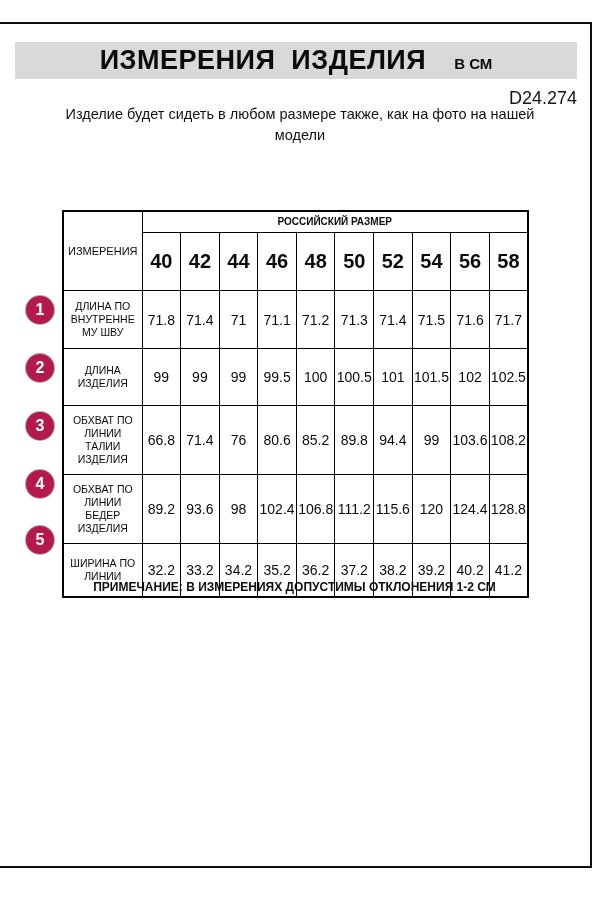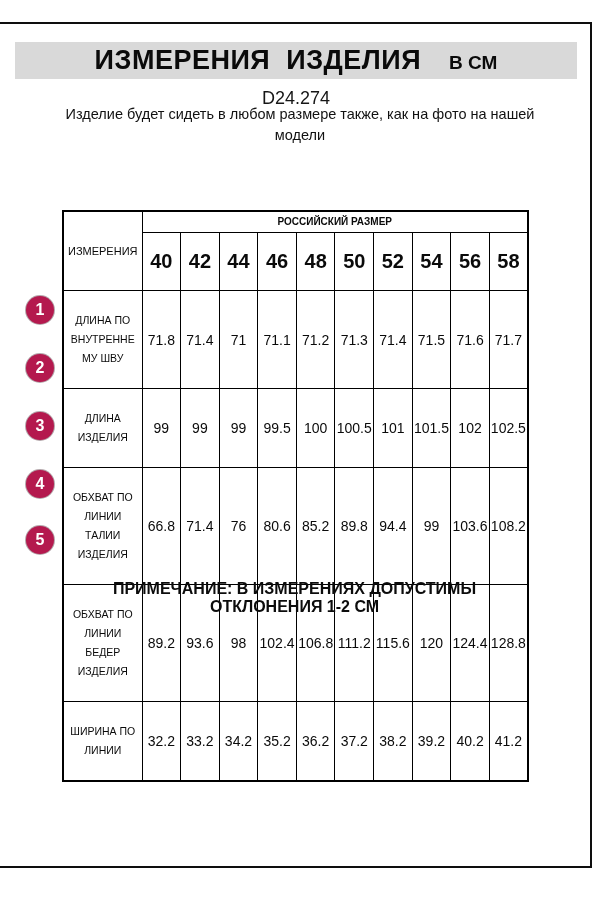--- a/index.html
+++ b/index.html
@@ -19,24 +19,24 @@
   }
   .banner {
     position:absolute; left:15px; top:42px;
     width:562px; height:37px;
     background:var(--banner-bg,#d9d9d9);
     text-align:center; line-height:37px;
     white-space:nowrap;
   }
   .banner .t-a { font-size:27px; font-weight:600; letter-spacing:.5px; }
   .banner .t-b { font-size:27px; font-weight:800; margin-left:16px; letter-spacing:.5px; }
-  .banner .t-c { font-size:19px; font-weight:700; margin-left:28px; }
+  .banner .t-c { font-size:15px; font-weight:700; margin-left:28px; }
   .model {
     position:absolute; left:15px; top:88px; width:562px;
-    text-align:center; font-size:18px; color:#161616;
+    text-align:right; font-size:18px; color:#161616;
   }
   .desc {
     position:absolute; left:54px; top:104px; width:492px;
     text-align:center; font-size:14.5px; line-height:21px; color:#111;
   }
   table.size-table {
     position:absolute; left:62px; top:210px;
     width:465px;
     border-collapse:collapse; table-layout:fixed;
     border:2px solid #000;
@@ -45,34 +45,34 @@
     border:1px solid #000;
     text-align:center; vertical-align:middle;
     overflow:hidden;
   }
   th.meas-h  { font-size:11px; font-weight:400; }
   th.group-h { font-size:10px; font-weight:700; height:14px; line-height:12px; padding:4px; }
   tr.sizes-row { height:58px; }
   th.size-th { font-size:20px; font-weight:800; }
   th.row-label {
     font-size:10.5px; font-weight:400;
-    white-space:pre-line; line-height:19px; padding:20px 1px;
+    white-space:pre-line; line-height:13px; padding:8px 1px;
   }
   td.val { font-size:14px; font-weight:400; }
   .badge {
     position:absolute; left:26px;
     width:28px; height:28px; border-radius:50%;
     background:var(--badge-color,#b4194e);
     box-shadow:0 0 0 1px rgba(40,0,15,.35);
     color:#fff; font-size:16px; font-weight:700;
     text-align:center; line-height:28px;
   }
   .note {
     position:absolute; left:62px; top:580px; width:465px;
-    text-align:center; font-size:16px; font-weight:700; color:#0c0c0c;
+    text-align:center; font-size:12px; font-weight:700; color:#0c0c0c;
   }
 </style>
 </head>
 <body>
 
 <div class="page">
 
   <div class="frame"></div>
 
   <div class="banner">

